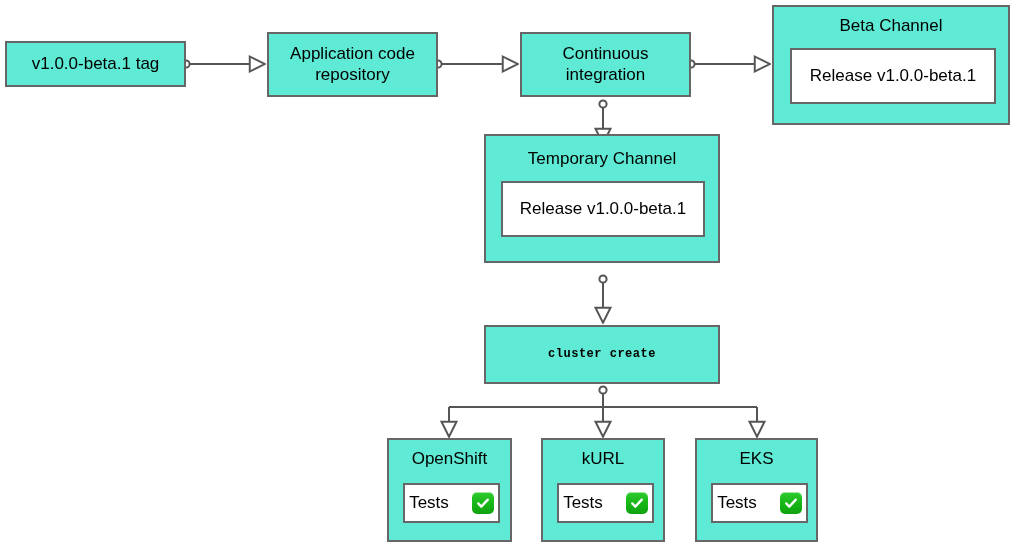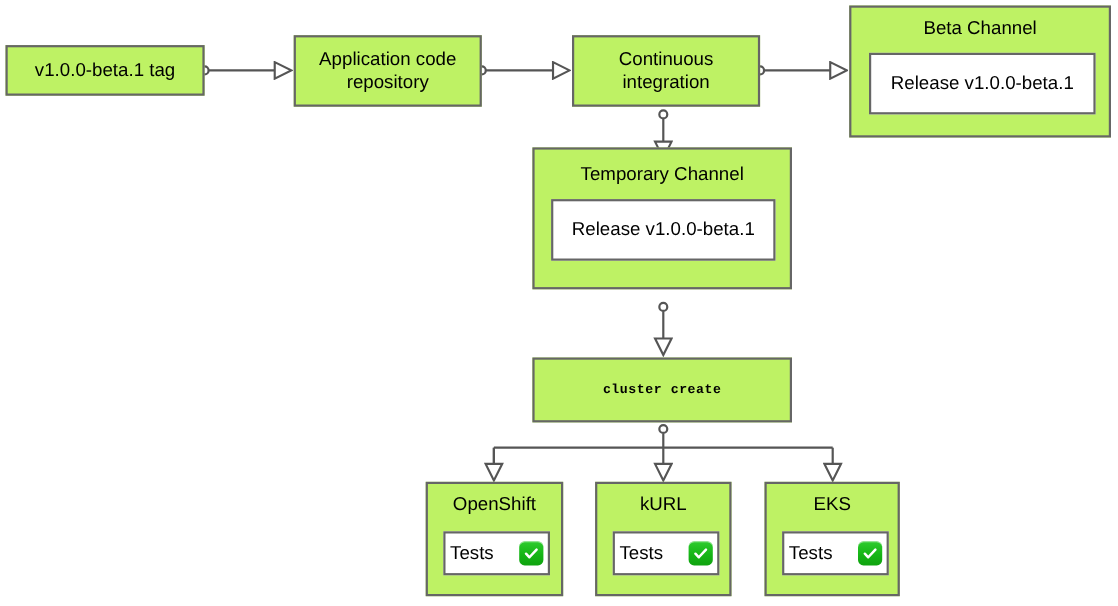--- a/index.html
+++ b/index.html
@@ -21,21 +21,21 @@
     position: absolute;
     left: 0;
     top: 0;
     width: 1016px;
     height: 551px;
   }
   .node {
     position: absolute;
     box-sizing: border-box;
     border: 2px solid #666666;
-    background: #bef264;
+    background: #5eead4;
     display: flex;
     align-items: center;
     justify-content: center;
     text-align: center;
     color: #000000;
     font-family: "Liberation Sans", sans-serif;
     font-size: 17px;
     line-height: 1.22;
     z-index: 2;
   }

